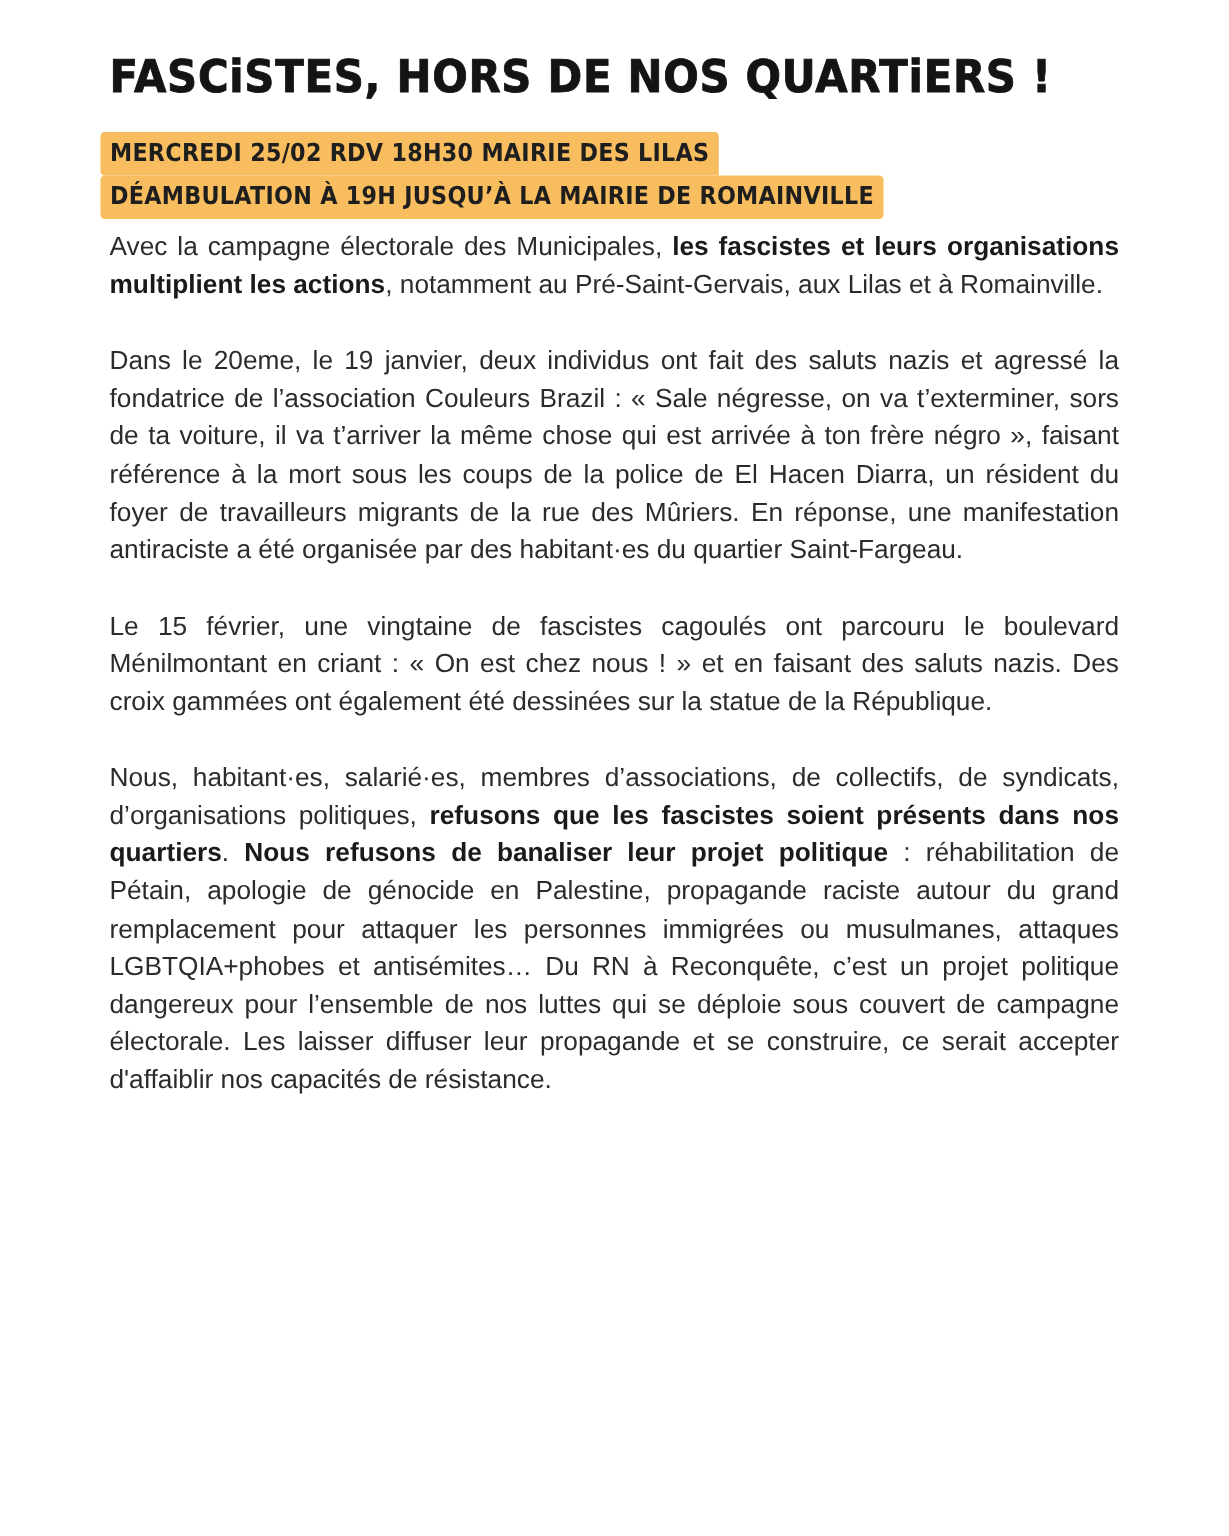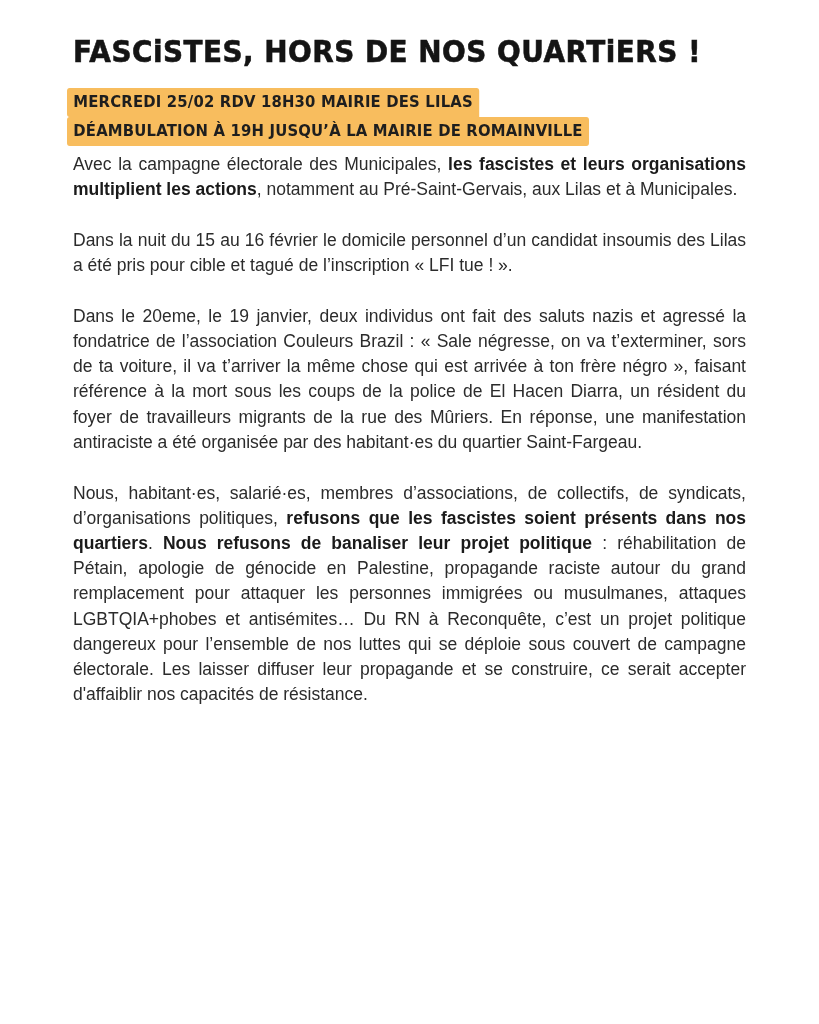--- a/index.html
+++ b/index.html
@@ -82,25 +82,25 @@
 <div class="page">
   <h1 class="title">FASCiSTES, HORS DE NOS QUARTiERS !</h1>
 
   <div class="highlight-block">
     <span class="hl-line first">MERCREDI 25/02 RDV 18H30 MAIRIE DES LILAS</span>
     <span class="hl-line">DÉAMBULATION À 19H JUSQU’À LA MAIRIE DE ROMAINVILLE</span>
   </div>
 
   <div class="body-text">
     <p>
-      <span>Avec la campagne électorale des Municipales, </span><b>les fascistes et leurs organisations multiplient les actions</b><span>, notamment au Pré-Saint-Gervais, aux Lilas et à Municipales.</span>
-    </p>
-    <p>
-      <span>Dans la nuit du 15 au 16 février le domicile personnel d’un candidat insoumis des Lilas a été pris pour cible et tagué de l’inscription « LFI tue ! ».</span>
+      <span>Avec la campagne électorale des Municipales, </span><b>les fascistes et leurs organisations multiplient les actions</b><span>, notamment au Pré-Saint-Gervais, aux Lilas et à Romainville.</span>
     </p>
     <p>
       <span>Dans le 20eme, le 19 janvier, deux individus ont fait des saluts nazis et agressé la fondatrice de l’association Couleurs Brazil : « Sale négresse, on va t’exterminer, sors de ta voiture, il va t’arriver la même chose qui est arrivée à ton frère négro », faisant référence à la mort sous les coups de la police de El Hacen Diarra, un résident du foyer de travailleurs migrants de la rue des Mûriers. En réponse, une manifestation antiraciste a été organisée par des habitant·es du quartier Saint-Fargeau.</span>
+    </p>
+    <p>
+      <span>Le 15 février, une vingtaine de fascistes cagoulés ont parcouru le boulevard Ménilmontant en criant : « On est chez nous ! » et en faisant des saluts nazis. Des croix gammées ont également été dessinées sur la statue de la République.</span>
     </p>
     <p>
       <span>Nous, habitant·es, salarié·es, membres d’associations, de collectifs, de syndicats, d’organisations politiques, </span><b>refusons que les fascistes soient présents dans nos quartiers</b><span>. </span><b>Nous refusons de banaliser leur projet politique</b><span> : réhabilitation de Pétain, apologie de génocide en Palestine, propagande raciste autour du grand remplacement pour attaquer les personnes immigrées ou musulmanes, attaques LGBTQIA+phobes et antisémites… Du RN à Reconquête, c’est un projet politique dangereux pour l’ensemble de nos luttes qui se déploie sous couvert de campagne électorale. Les laisser diffuser leur propagande et se construire, ce serait accepter d'affaiblir nos capacités de résistance.</span>
     </p>
   </div>
 </div>
 
 </body></html>

